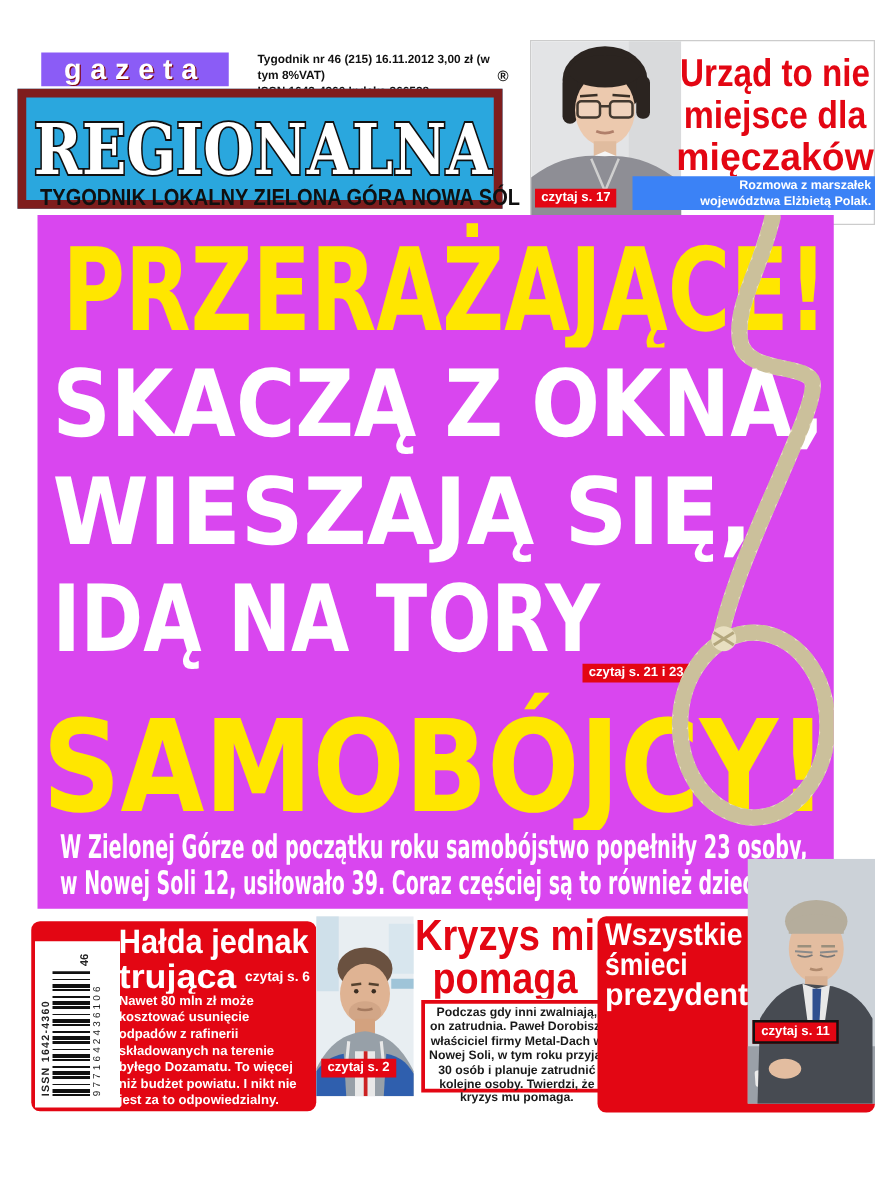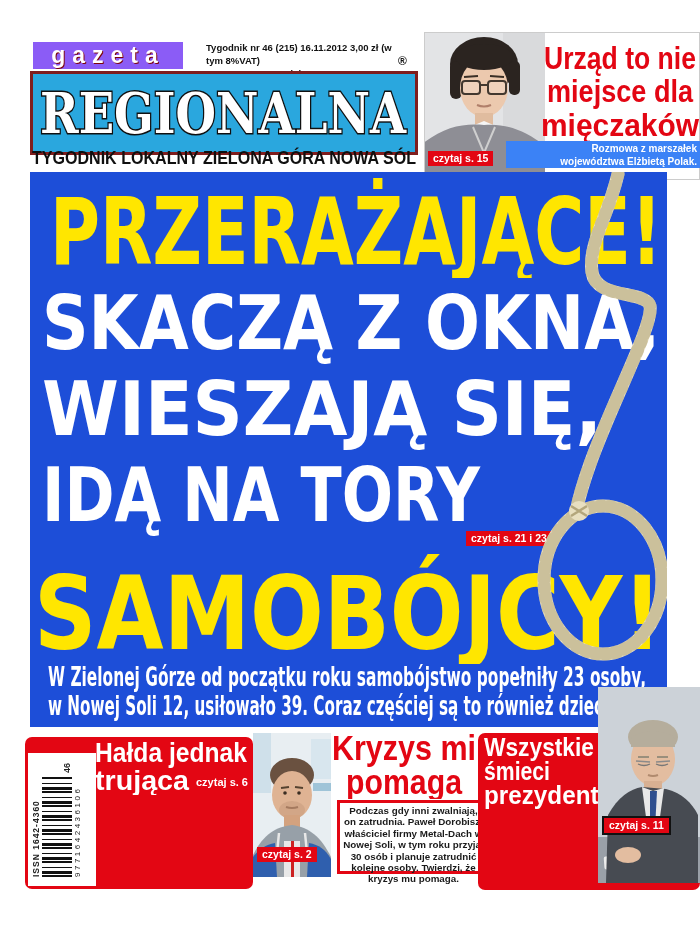--- a/index.html
+++ b/index.html
@@ -8,39 +8,39 @@
   .abs{position:absolute;}
 
   
   .gazeta-bar{left:33px;top:42px;width:150px;height:27px;background:#8b5cf6;
               display:flex;align-items:center;justify-content:center;}
   .gazeta-bar span{color:#fff;font-weight:bold;font-size:23px;letter-spacing:7px;
                    text-shadow:1px 1px 0 #7d030b;}
   .issue-info{left:206px;top:41px;width:200px;color:#111;font-size:9.5px;
               font-weight:bold;line-height:13px;}
   .regmark{left:398px;top:54px;font-size:12px;font-weight:bold;color:#111;}
-  .logo-box{left:30px;top:71px;width:388px;height:84px;background:#2aa7de;
-            border:3px solid #7f1d1d;box-sizing:border-box;display:flex;
+  .logo-box{left:14px;top:71px;width:388px;height:96px;background:#2aa7de;
+            border:7px solid #7f1d1d;box-sizing:border-box;display:flex;
             align-items:center;justify-content:center;}
   .tagline-svg{left:30px;top:147px;}
 
   
   .tr-panel{left:424px;top:32px;width:276px;height:148px;background:#ffffff;
             border:1px solid #cccccc;box-sizing:border-box;}
   .tr-redbar{left:81px;top:108px;width:195px;height:27px;background:#3b82f6;
              color:#fff;font-size:10px;font-weight:bold;line-height:13px;
              text-align:right;padding:1px 4px 0 0;box-sizing:border-box;}
 
   
   .pageref{background:#e30613;color:#ffffff;font-weight:bold;font-size:10.5px;
            line-height:13px;padding:1px 5px;white-space:nowrap;}
   .pageref-bordered{border:2px solid #111111;}
 
   
-  .black-box{left:30px;top:172px;width:637px;height:555px;background:#1d4ed8;}
+  .black-box{left:30px;top:172px;width:637px;height:555px;background:#d946ef;}
 
   
   .story1-box{left:25px;top:737px;width:228px;height:152px;background:#e30613;
               border-radius:7px;}
   .story1-body{left:95px;top:795px;width:152px;color:#fff;font-size:10.5px;
                font-weight:bold;line-height:13.2px;}
   .story2-bodybox{left:337px;top:800px;width:141px;height:64px;background:#fff;
                   border:3px solid #e30613;color:#1a1a1a;font-size:9.8px;
                   font-weight:bold;line-height:11.4px;text-align:center;
                   padding:2px 3px;}
@@ -116,21 +116,21 @@
       <text x="80" y="32" text-anchor="middle" font-size="31" font-weight="bold" fill="#e30613" textLength="152" lengthAdjust="spacingAndGlyphs">Urząd to nie</text>
       <text x="80" y="65" text-anchor="middle" font-size="31" font-weight="bold" fill="#e30613" textLength="146" lengthAdjust="spacingAndGlyphs">miejsce dla</text>
       <text x="80" y="99" text-anchor="middle" font-size="31" font-weight="bold" fill="#e30613" textLength="158" lengthAdjust="spacingAndGlyphs">mięczaków</text>
     </svg>
 
     <div class="abs tr-redbar">
       <div>Rozmowa z marszałek</div>
       <div>województwa Elżbietą Polak.</div>
     </div>
 
-    <span class="abs pageref" style="left:3px;top:118px;">czytaj s. 15</span>
+    <span class="abs pageref" style="left:3px;top:118px;">czytaj s. 17</span>
   </div>
 
   <div class="abs black-box">
 
     <svg class="abs" style="left:18px;top:6px;" width="624" height="100">
       <text x="2" y="86" font-size="92" font-weight="bold" fill="#ffe600" style="font-family:'DejaVu Sans',sans-serif;" textLength="612" lengthAdjust="spacingAndGlyphs">PRZERAŻAJĄCE!</text>
     </svg>
 
     <svg class="abs" style="left:10px;top:110px;" width="630" height="86">
       <text x="2" y="67" font-size="74" font-weight="bold" fill="#ffffff" style="font-family:'DejaVu Sans',sans-serif;" textLength="618" lengthAdjust="spacingAndGlyphs">SKACZĄ Z OKNA,</text>
@@ -168,20 +168,21 @@
   </div>
 
   <div class="abs story1-box"></div>
 
   <svg class="abs" style="left:93px;top:739px;" width="158" height="56">
     <text x="2" y="23" font-size="27" font-weight="bold" fill="#ffffff" textLength="152" lengthAdjust="spacingAndGlyphs">Hałda jednak</text>
     <text x="2" y="51" font-size="27" font-weight="bold" fill="#ffffff" textLength="94" lengthAdjust="spacingAndGlyphs">trująca</text>
   </svg>
   <span class="abs" style="left:196px;top:776px;color:#fff;font-weight:bold;font-size:11px;">czytaj s. 6</span>
 
+  <div class="abs story1-body">Nawet 80 mln zł może kosztować usunięcie odpadów z rafinerii składowanych na terenie byłego Dozamatu. To więcej niż budżet powiatu. I nikt nie jest za to odpowiedzialny.</div>
 
   <div class="abs barcode-panel">
     <div class="barcode-rot">
       <div class="barcode-issn">ISSN 1642-4360</div>
       <div class="barcode-row">
         <div class="barcode-bars"></div>
         <div class="barcode-issue">46</div>
       </div>
       <div class="barcode-digits">9771642436106</div>
     </div>

